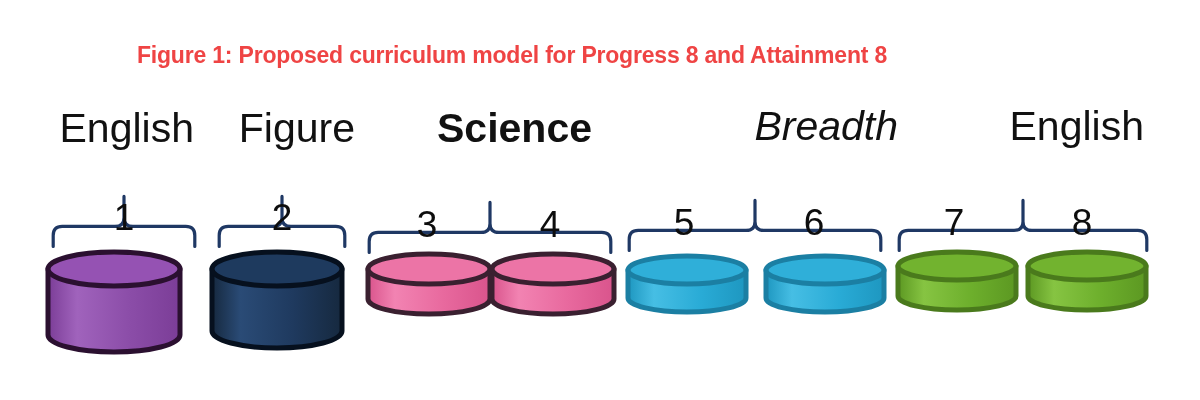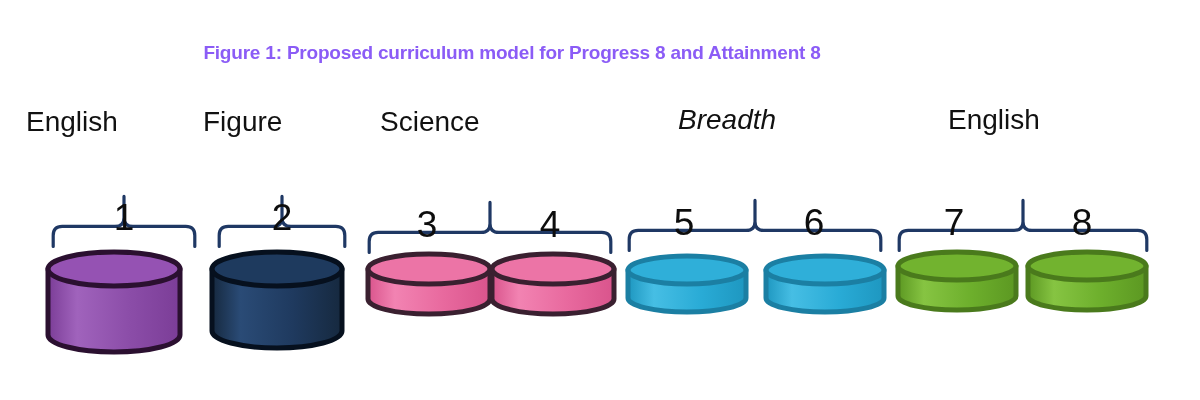--- a/index.html
+++ b/index.html
@@ -5,27 +5,27 @@
   html,body{margin:0;padding:0;}
   body{
     width:1200px;height:400px;background:#ffffff;
     font-family:"Liberation Sans","DejaVu Sans",sans-serif;
     overflow:hidden;position:relative;
   }
   #figure-root{position:absolute;left:0;top:0;width:1200px;height:400px;}
 
   .fig-title{
     position:absolute;left:0;top:42px;width:1024px;text-align:center;
-    font-size:19px;font-weight:bold;color:#8b5cf6;
+    font-size:23px;font-weight:bold;color:#ef4444;
     letter-spacing:-0.2px;white-space:nowrap;
   }
 
   .group-label{
-    position:absolute;text-align:left;
-    font-size:28px;color:#111111;white-space:nowrap;
+    position:absolute;text-align:right;
+    font-size:41px;color:#111111;white-space:nowrap;
     line-height:1;
   }
 
   .brace-wrap{position:absolute;}
   .brace-wrap svg{display:block;overflow:visible;}
 
   .slot-number{
     position:absolute;text-align:center;
     font-size:37px;color:#0d0d0d;line-height:1;
   }
@@ -76,21 +76,21 @@
               <stop offset="0%" stop-color="#16293F"></stop>
               <stop offset="22%" stop-color="#2A4B76"></stop>
               <stop offset="62%" stop-color="#1F3A5F"></stop>
               <stop offset="100%" stop-color="#16293F"></stop>
             </linearGradient>
           </defs>
           <path d="M 8 25 L 8 87 A 65 17 0 0 0 138 87 L 138 25 Z" fill="url(#cylgrad-maths-0)" stroke="#06101E" stroke-width="5" stroke-linejoin="round"></path>
           <ellipse cx="73" cy="25" rx="65" ry="17" fill="#1E3A5E" stroke="#06101E" stroke-width="5"></ellipse>
         </svg>
       </div>
-      <div class="group-label" style="left: 380px; top: 108px; width: 212px;">Science</div>
+      <div class="group-label" style="left: 380px; top: 108px; width: 212px; font-weight: bold;">Science</div>
       <div class="brace-wrap" style="left: 366px; top: 192px; width: 248px;">
         <svg width="248" height="44" viewBox="0 0 248 44">
           <path d="M 3.2 60.4 L 3.2 49.4 Q 3.2 40.4 12.2 40.4 L 115 40.4 Q 124 40.4 124 31.4 L 124 10.399999999999999 L 124 31.4 Q 124 40.4 133 40.4 L 235.8 40.4 Q 244.8 40.4 244.8 49.4 L 244.8 60.4" fill="none" stroke="#1F3864" stroke-width="3.2" stroke-linecap="round" stroke-linejoin="round"></path>
         </svg>
       </div>
       <div class="slot-number" style="left: 395px; top: 206px; width: 64px;">3</div>
       <div class="slot-number" style="left: 518px; top: 206px; width: 64px;">4</div>
       <div class="cyl" style="left: 360px; top: 246px;">
         <svg width="138" height="76" viewBox="0 0 138 76">
           <defs>

